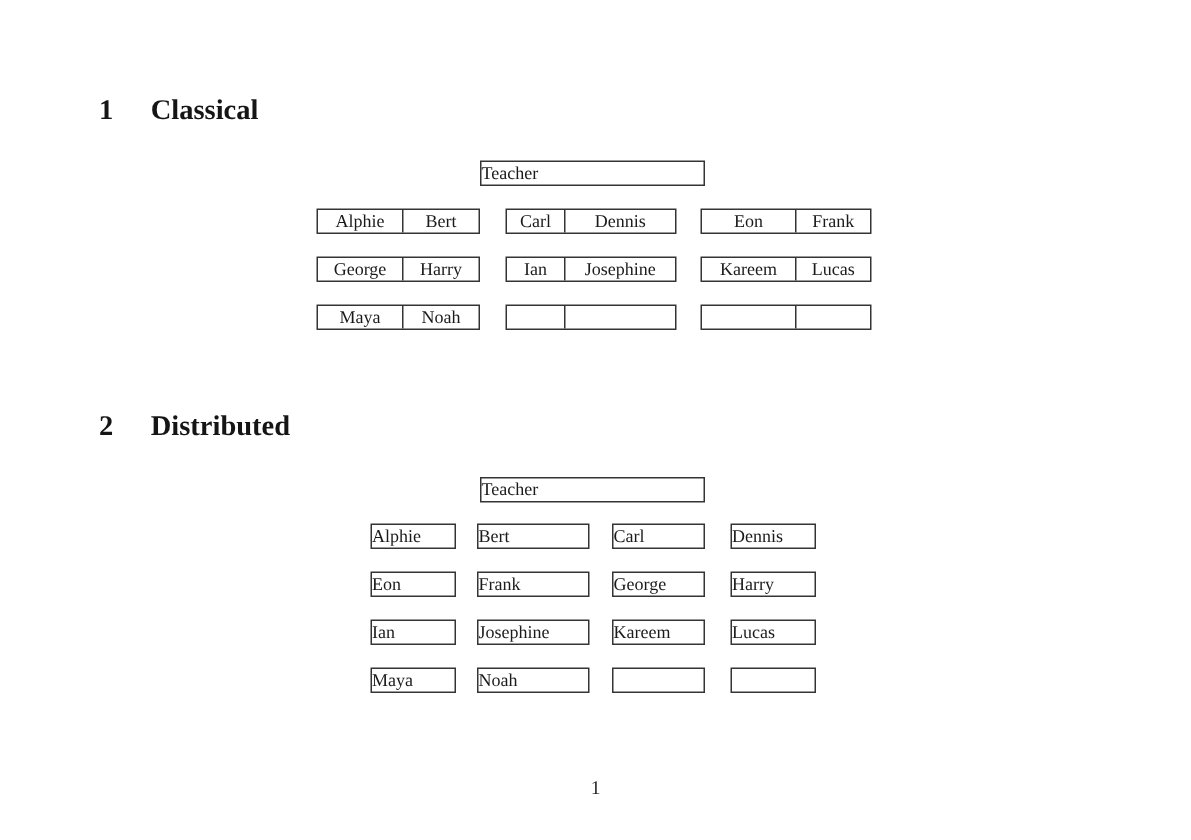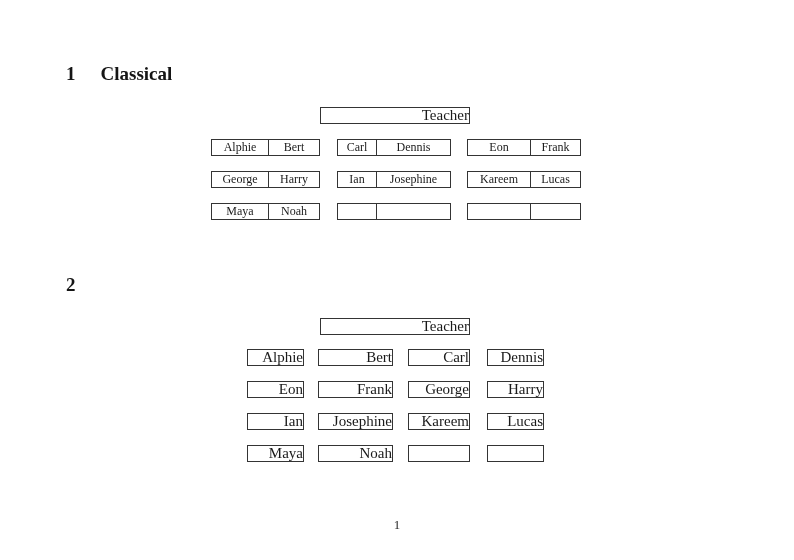--- a/index.html
+++ b/index.html
@@ -27,22 +27,22 @@
     white-space: nowrap;
   }
   .teacher, .box {
     position: absolute;
     box-sizing: border-box;
     height: 17px;
     border: 1px solid #343434;
     background: #ffffff;
     display: flex;
     align-items: center;
-    justify-content: flex-end;
-    font-size: 15px;
+    justify-content: flex-start;
+    font-size: 12px;
     line-height: 15px;
     white-space: nowrap;
   }
   .desk {
     position: absolute;
     box-sizing: border-box;
     height: 17px;
     border: 1px solid #343434;
     background: #ffffff;
     display: flex;
@@ -122,20 +122,21 @@
     <span class="seat s1c2a"></span>
     <span class="seat s1c2b"></span>
   </div>
   <div class="desk" style="left:467px; top:203px;">
     <span class="seat s1c3a"></span>
     <span class="seat s1c3b"></span>
   </div>
 
   <h2 class="heading" style="left:66px; top:274px;">
     <span>2</span>
+    <span>Distributed</span>
   </h2>
 
   <div class="teacher" style="left:320px; top:318px; width:150px;">
     <span>Teacher</span>
   </div>
 
   <div class="box" style="left:247px; top:349px; width:57px;">Alphie</div>
   <div class="box" style="left:318px; top:349px; width:75px;">Bert</div>
   <div class="box" style="left:408px; top:349px; width:62px;">Carl</div>
   <div class="box" style="left:487px; top:349px; width:57px;">Dennis</div>

